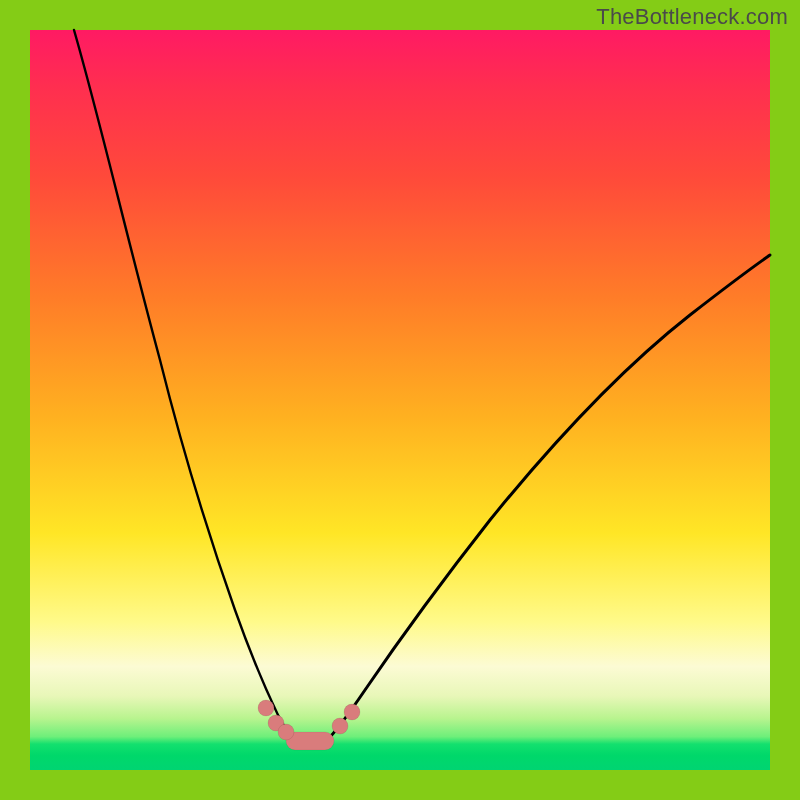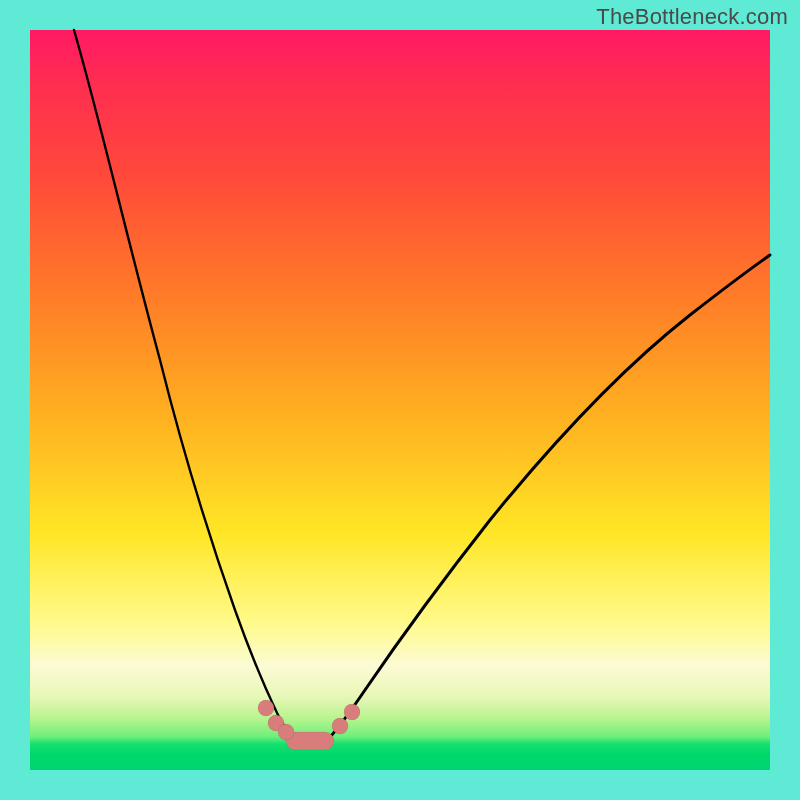--- a/index.html
+++ b/index.html
@@ -10,21 +10,21 @@
     background: #000000;
     overflow: hidden;
     font-family: Arial, Helvetica, sans-serif;
   }
   .frame {
     position: absolute;
     left: 0;
     top: 0;
     width: 800px;
     height: 800px;
-    background: #5eead4;
+    background: #84cc16;
   }
   .plot-area {
     position: absolute;
     
     left: 30px;
     top: 30px;
     width: 740px;
     height: 740px;
     
     background: linear-gradient(

